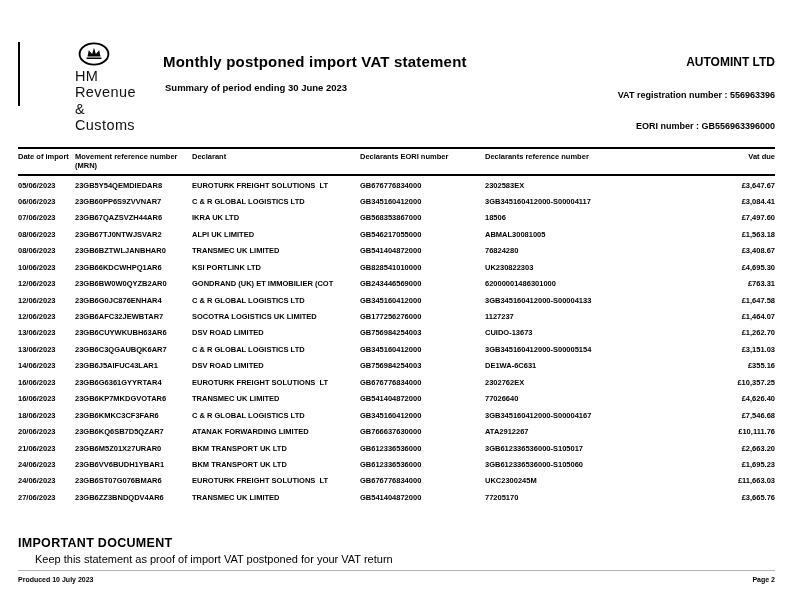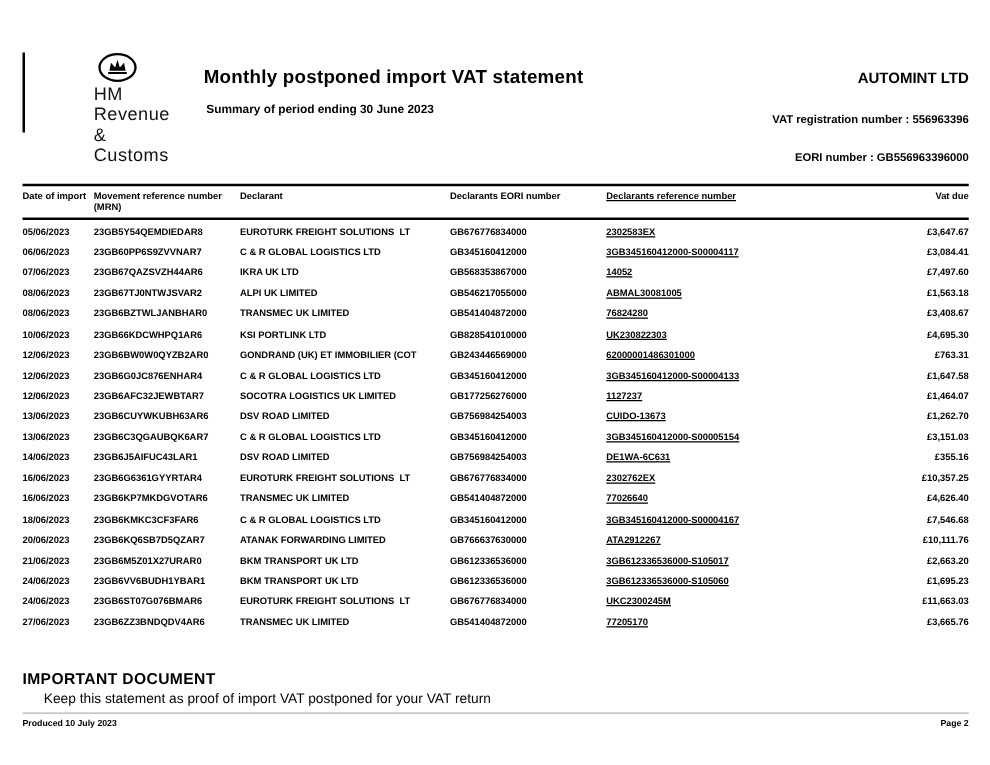--- a/index.html
+++ b/index.html
@@ -25,21 +25,21 @@
     padding:3px 0 4px 0;font-size:7.5px;line-height:9px;min-height:18px;align-items:flex-start;
   }
   .trow{
     display:flex;height:16.45px;box-sizing:border-box;padding-top:4.5px;
     font-size:7.5px;line-height:9px;align-items:flex-start;
   }
   .c-date{width:57px;box-sizing:border-box;padding-right:4px;}
   .c-mrn{width:117px;box-sizing:border-box;padding-right:4px;}
   .c-decl{width:168px;box-sizing:border-box;padding-right:17px;white-space:pre;overflow:hidden;}
   .c-eori{width:125px;box-sizing:border-box;padding-right:4px;}
-  .c-ref{width:172px;box-sizing:border-box;padding-right:4px;text-decoration:underline;}
+  .c-ref{width:172px;box-sizing:border-box;padding-right:4px;}
   .c-vat{flex:1;text-align:right;}
   
   .important-title{position:absolute;left:18px;top:536px;font-size:12.5px;font-weight:bold;letter-spacing:.3px;}
   .keep-text{position:absolute;left:18px;top:553px;font-size:11px;margin-left:17px;}
   .footer-rule{position:absolute;left:18px;top:570px;width:757px;height:1px;background:#b4b4b4;}
   .produced{position:absolute;left:18px;top:576px;font-size:7px;font-weight:bold;}
   .page-num{position:absolute;right:17px;top:576px;font-size:7px;font-weight:bold;}
 </style>
 </head>
 <body>
@@ -95,21 +95,21 @@
           <div class="c-eori">GB345160412000</div>
           <div class="c-ref">3GB345160412000-S00004117</div>
           <div class="c-vat">£3,084.41</div>
         </div>
 
         <div class="trow">
           <div class="c-date">07/06/2023</div>
           <div class="c-mrn">23GB67QAZSVZH44AR6</div>
           <div class="c-decl">IKRA UK LTD</div>
           <div class="c-eori">GB568353867000</div>
-          <div class="c-ref">14052</div>
+          <div class="c-ref">18506</div>
           <div class="c-vat">£7,497.60</div>
         </div>
 
         <div class="trow">
           <div class="c-date">08/06/2023</div>
           <div class="c-mrn">23GB67TJ0NTWJSVAR2</div>
           <div class="c-decl">ALPI UK LIMITED</div>
           <div class="c-eori">GB546217055000</div>
           <div class="c-ref">ABMAL30081005</div>
           <div class="c-vat">£1,563.18</div>

